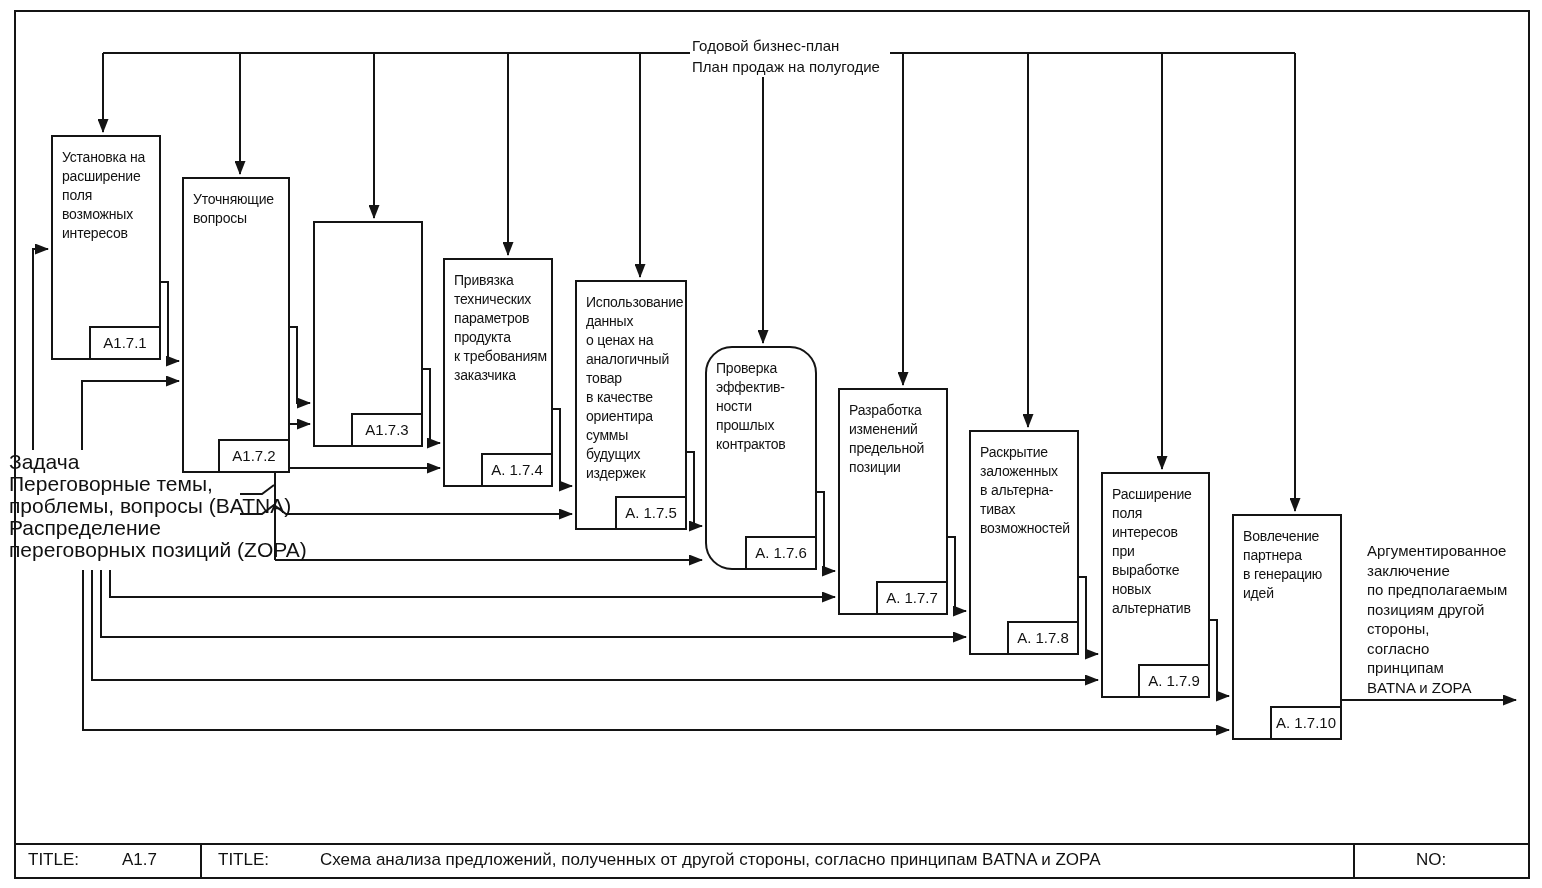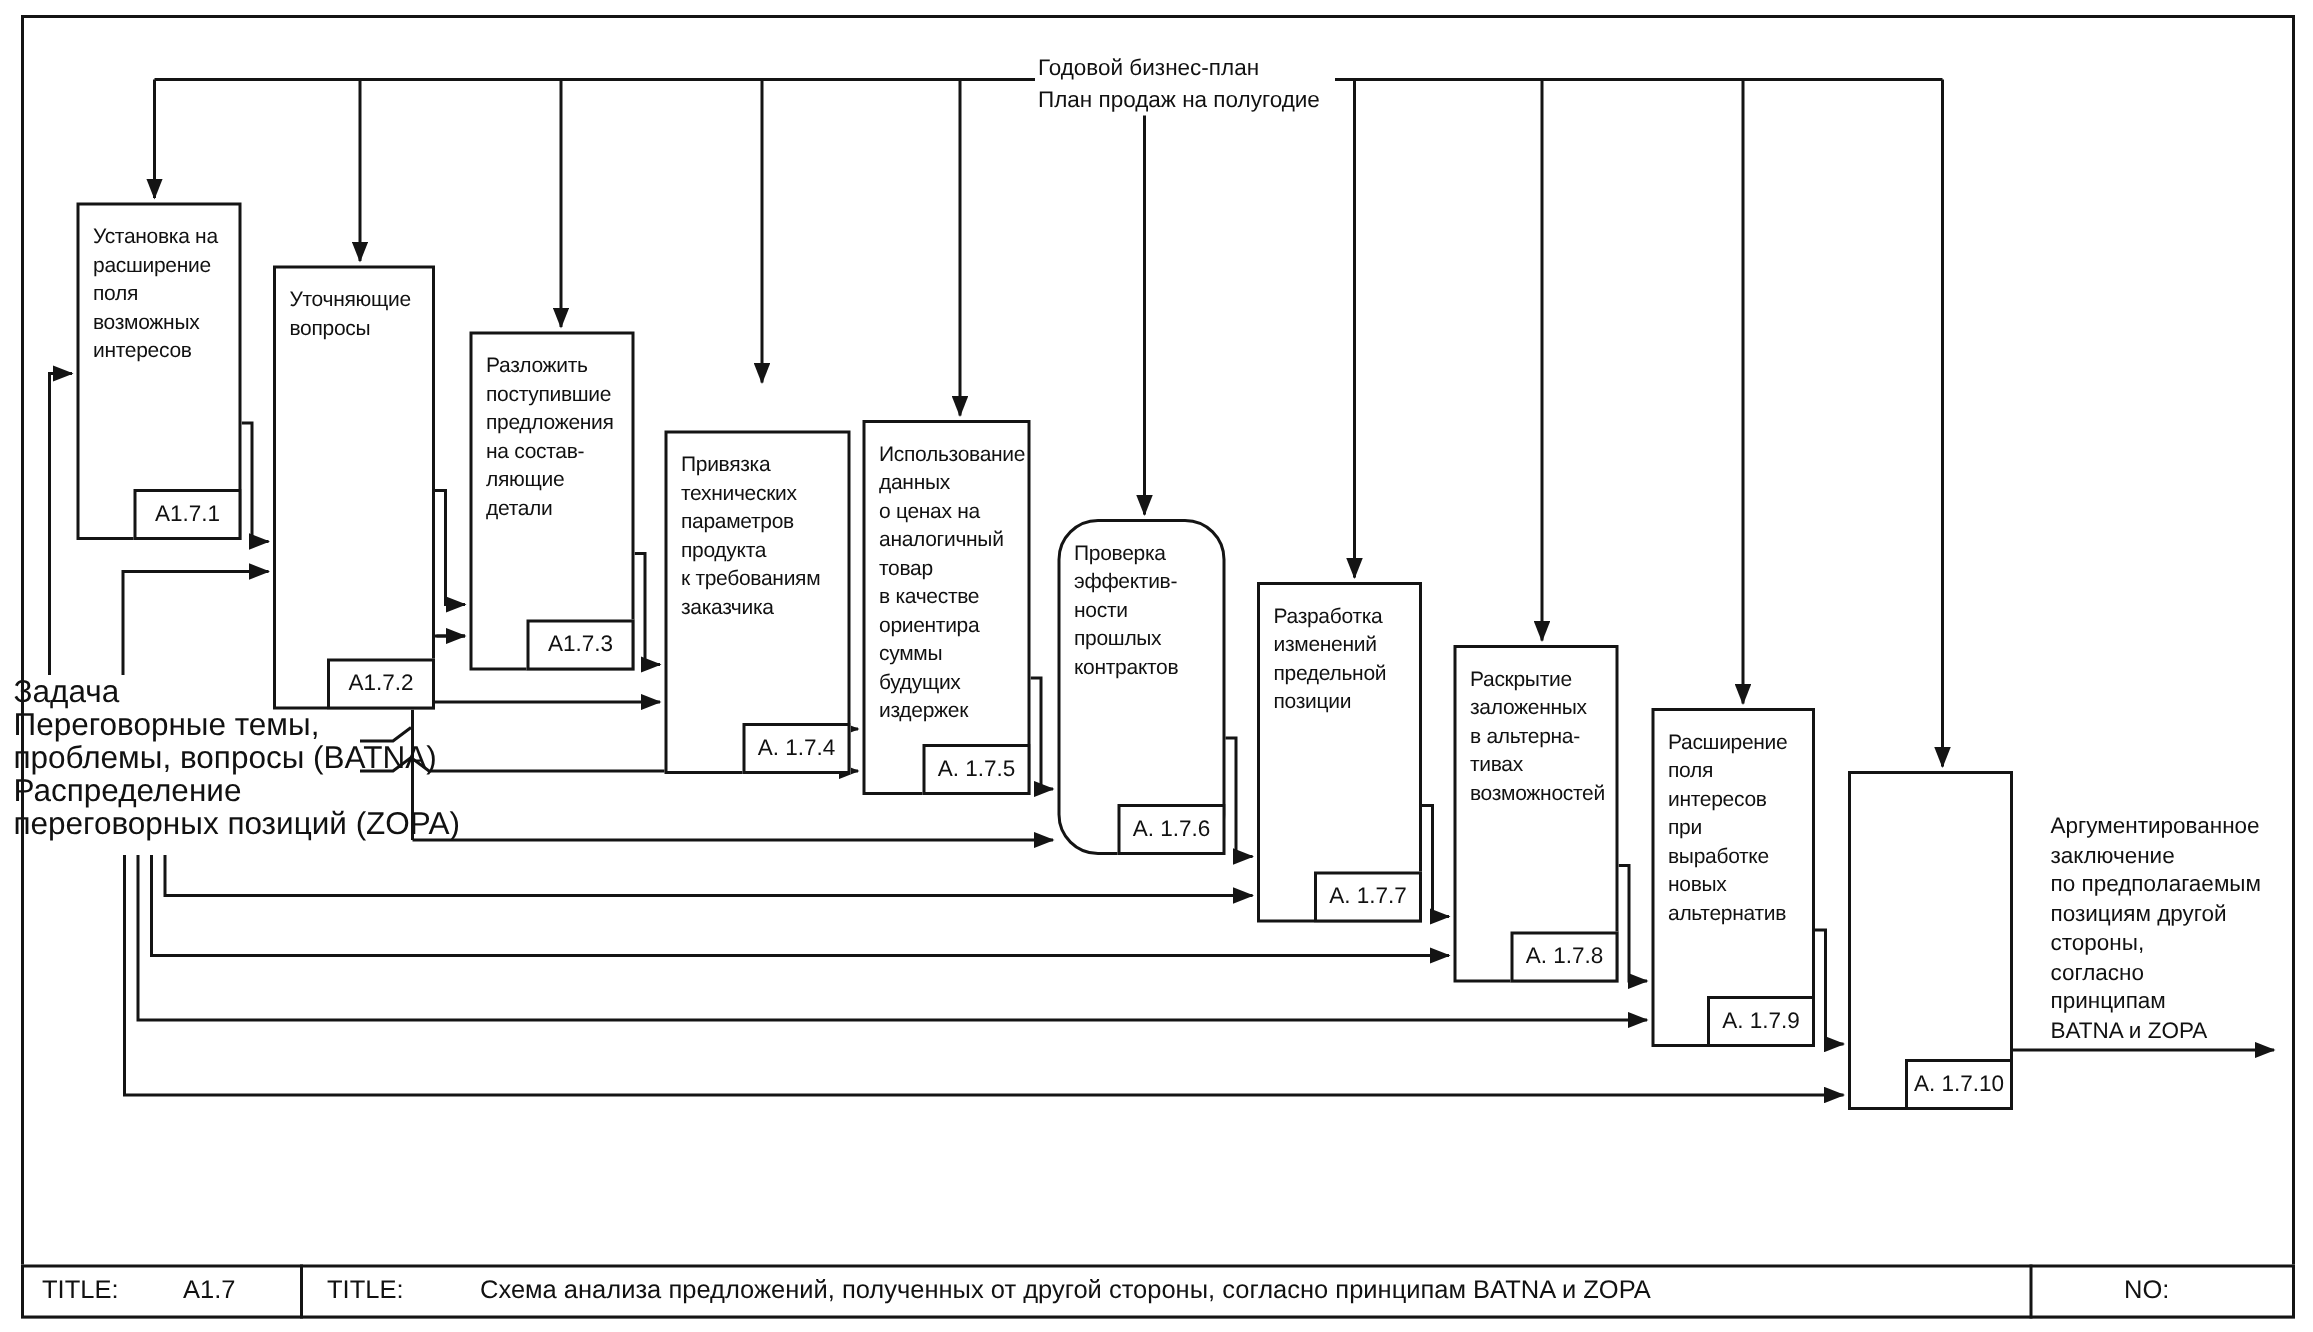--- a/index.html
+++ b/index.html
@@ -86,29 +86,23 @@
 возможных
 интересов</div>
         <div class="tag">A1.7.1</div>
       </div>
       <div class="box" style="left: 182px; top: 177px; width: 108px; height: 296px;">
         <div class="box-label">Уточняющие
 вопросы</div>
         <div class="tag">A1.7.2</div>
       </div>
       <div class="box" style="left: 313px; top: 221px; width: 110px; height: 226px;">
-        <div class="box-label">Разложить
-поступившие
-предложения
-на состав-
-ляющие
-детали</div>
         <div class="tag">A1.7.3</div>
       </div>
-      <div class="box" style="left: 443px; top: 258px; width: 124px; height: 229px; margin-top: 29px;">
+      <div class="box" style="left: 443px; top: 258px; width: 110px; height: 229px;">
         <div class="box-label">Привязка
 технических
 параметров
 продукта
 к требованиям
 заказчика</div>
         <div class="tag">A. 1.7.4</div>
       </div>
       <div class="box" style="left: 575px; top: 280px; width: 112px; height: 250px;">
         <div class="box-label">Использование
@@ -150,20 +144,24 @@
         <div class="box-label">Расширение
 поля
 интересов
 при
 выработке
 новых
 альтернатив</div>
         <div class="tag">A. 1.7.9</div>
       </div>
       <div class="box" style="left: 1232px; top: 514px; width: 110px; height: 226px;">
+        <div class="box-label">Вовлечение
+партнера
+в генерацию
+идей</div>
         <div class="tag">A. 1.7.10</div>
       </div>
     </div>
 
   <div class="note" id="top-label">Годовой бизнес-план
 План продаж на полугодие</div>
   <div class="note" id="left-label">Задача
 Переговорные темы,
 проблемы, вопросы (BATNA)
 Распределение

